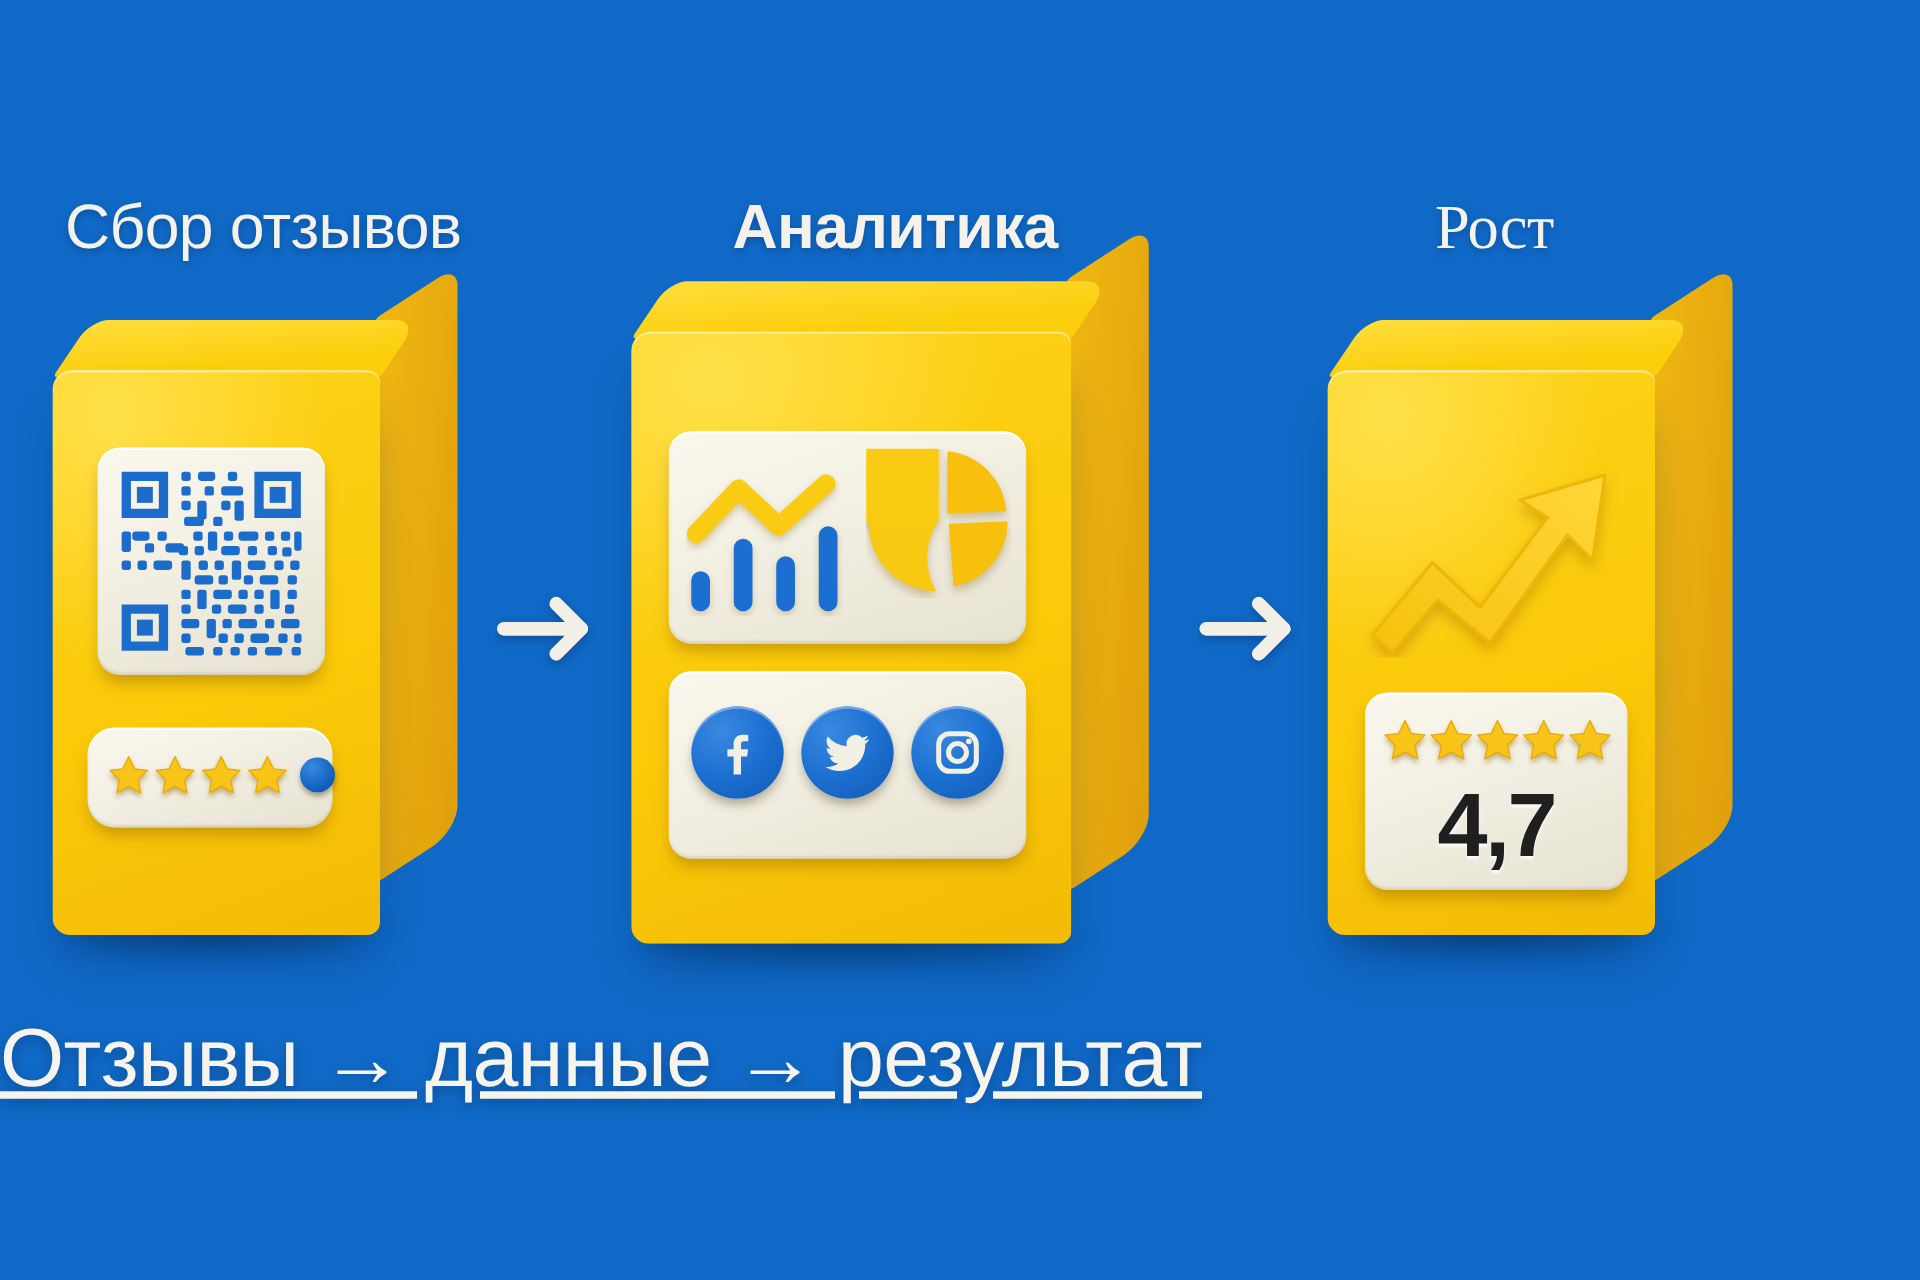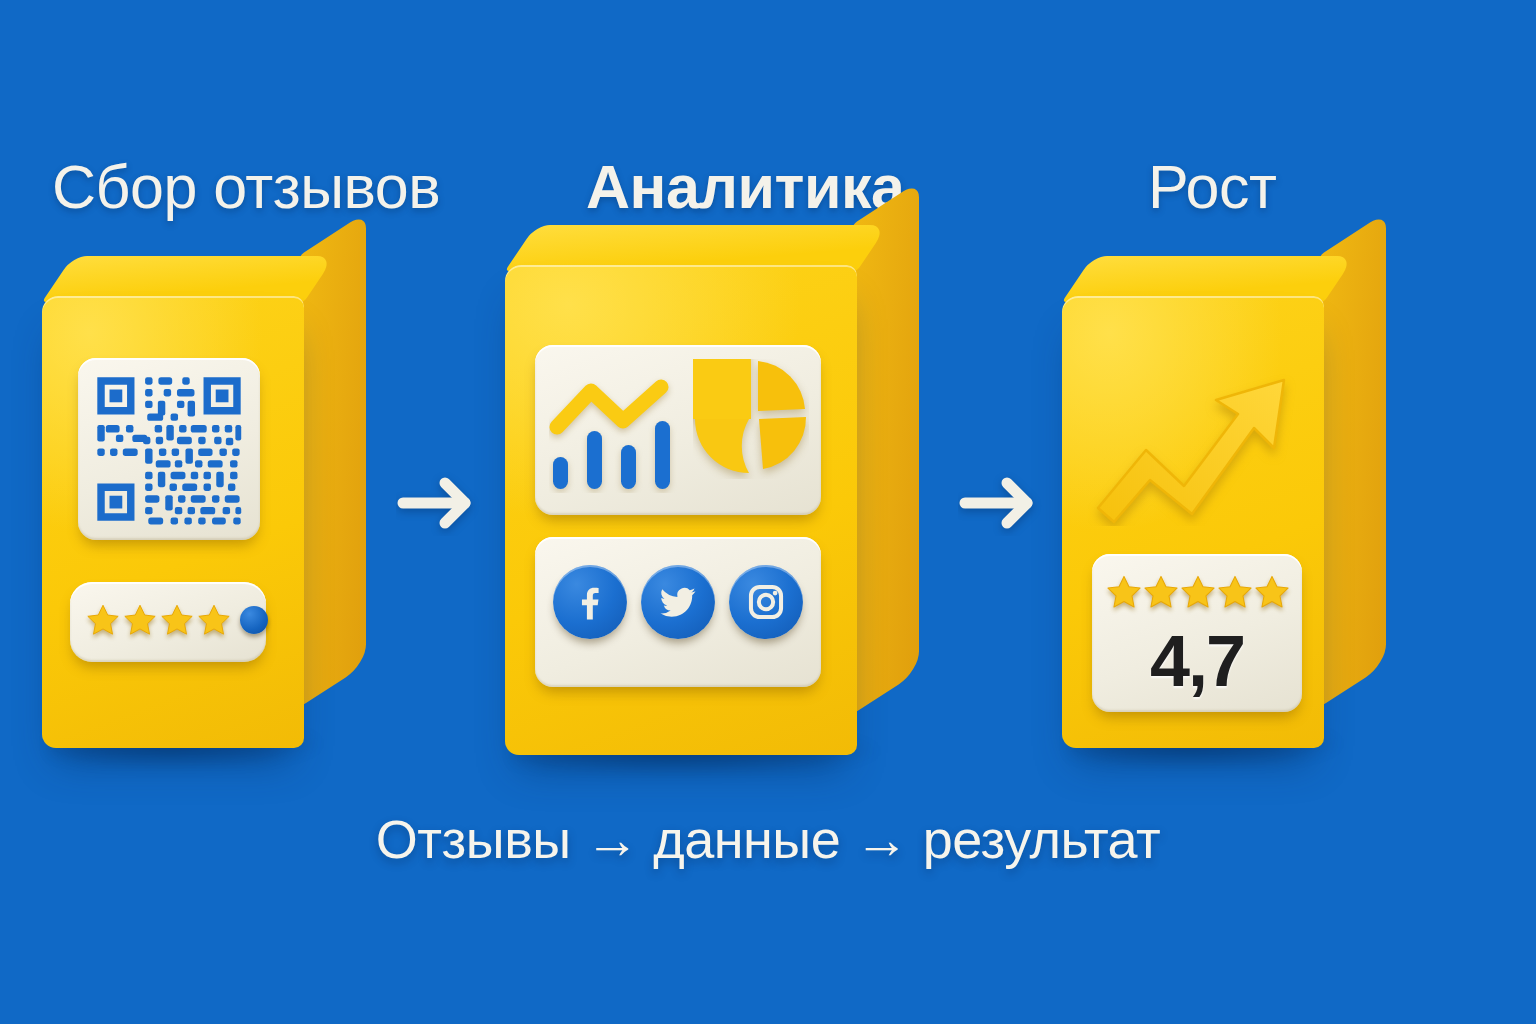--- a/index.html
+++ b/index.html
@@ -7,39 +7,40 @@
   body {
     background:#1069C6;
     font-family:"Liberation Sans", sans-serif;
     position:relative;
   }
 
   
   .step-label {
     position:absolute;
     color:#F4F2EA;
-    font-size:61px;
+    font-size:50px;
     font-weight:400;
     letter-spacing:-0.5px;
     white-space:nowrap;
     text-shadow:0 3px 6px rgba(0,40,90,.35);
   }
   #label-0 { left:52px;  top:152px; }
   #label-1 { left:586px; top:152px;font-weight:bold; }
-  #label-2 { left:1148px;top:152px; }
+  #label-2 { left:1148px;top:152px;font-family:Liberation Serif, serif; }
 
   .caption {
     position:absolute;
     left:0; right:0; top:808px;
-    text-align:center;
+    text-align:left;
     color:#F6F4EC;
-    font-size:54px;
+    font-size:66px;
     font-weight:400;
     letter-spacing:-0.5px;
     text-shadow:0 4px 9px rgba(0,40,90,.38);
+    text-decoration:underline;
   }
 
   
   .card {
     position:absolute;
     width:262px;
     height:452px;
   }
   #card-0 { left:42px;  top:296px; }
   #card-1 { left:505px; top:265px; height:490px; width:352px; }

